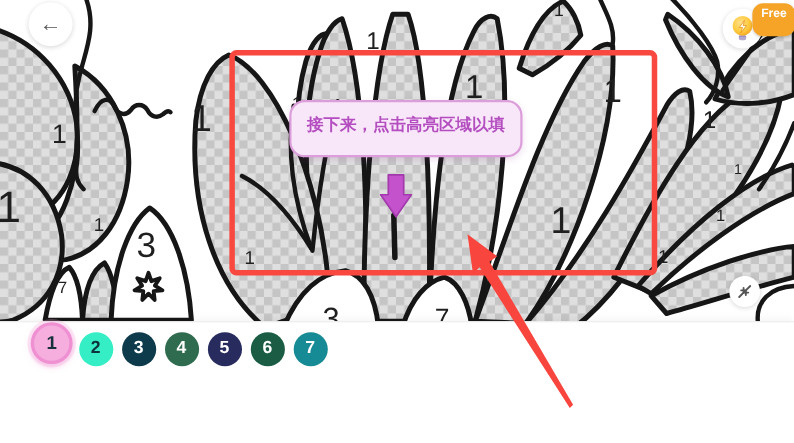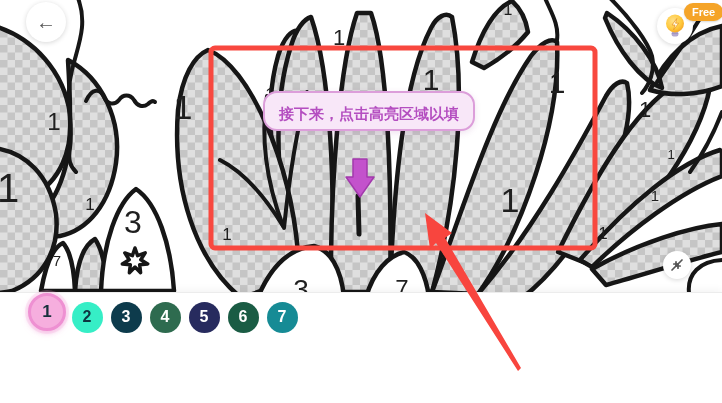--- a/index.html
+++ b/index.html
@@ -7,36 +7,36 @@
     width:722px;height:403px;position:relative;overflow:hidden;
     background:#ffffff;font-family:"Liberation Sans",sans-serif;
     -webkit-font-smoothing:antialiased;
   }
   
   #art{position:absolute;left:0;top:0;z-index:1;}
   
   .tooltip{
     position:absolute;left:263px;top:91px;width:192px;z-index:3;
     background:#f8e7f8;border:2.5px solid #dc9eda;border-radius:14px;
-    padding:9px 8px 4px 8px;text-align:center;
+    padding:9px 8px 16px 8px;text-align:center;
     color:#b44ec0;font-size:15px;font-weight:bold;line-height:23px;
     box-shadow:0 2px 6px rgba(150,60,150,.15);
   }
   
   #overlay{position:absolute;left:0;top:0;z-index:5;pointer-events:none;}
   
   .round-btn{
     position:absolute;background:#fff;border-radius:50%;
     display:flex;align-items:center;justify-content:center;
     box-shadow:0 1px 5px rgba(0,0,0,.16);cursor:pointer;
   }
   #back-btn{left:26px;top:2px;width:40px;height:40px;z-index:4;color:#555;font-size:20px;}
   #hint-btn{left:657px;top:8px;width:36px;height:36px;z-index:4;}
   #free-badge{
-    position:absolute;left:684px;top:3px;z-index:6;height:18px;line-height:18px;
+    position:absolute;left:684px;top:3px;z-index:6;height:30px;line-height:18px;
     padding:0 8px;border-radius:10px;background:#f5a428;color:#fff;
     font-size:11px;font-weight:bold;box-shadow:0 1px 2px rgba(0,0,0,.15);
   }
   #collapse-btn{left:663px;top:251px;width:28px;height:28px;z-index:4;}
   
   #bottom-bar{
     position:absolute;left:0;top:292px;width:722px;height:111px;z-index:2;
     background:#ffffff;border-top:1px solid #ececec;
     box-shadow:0 -2px 8px rgba(0,0,0,.05);
   }

